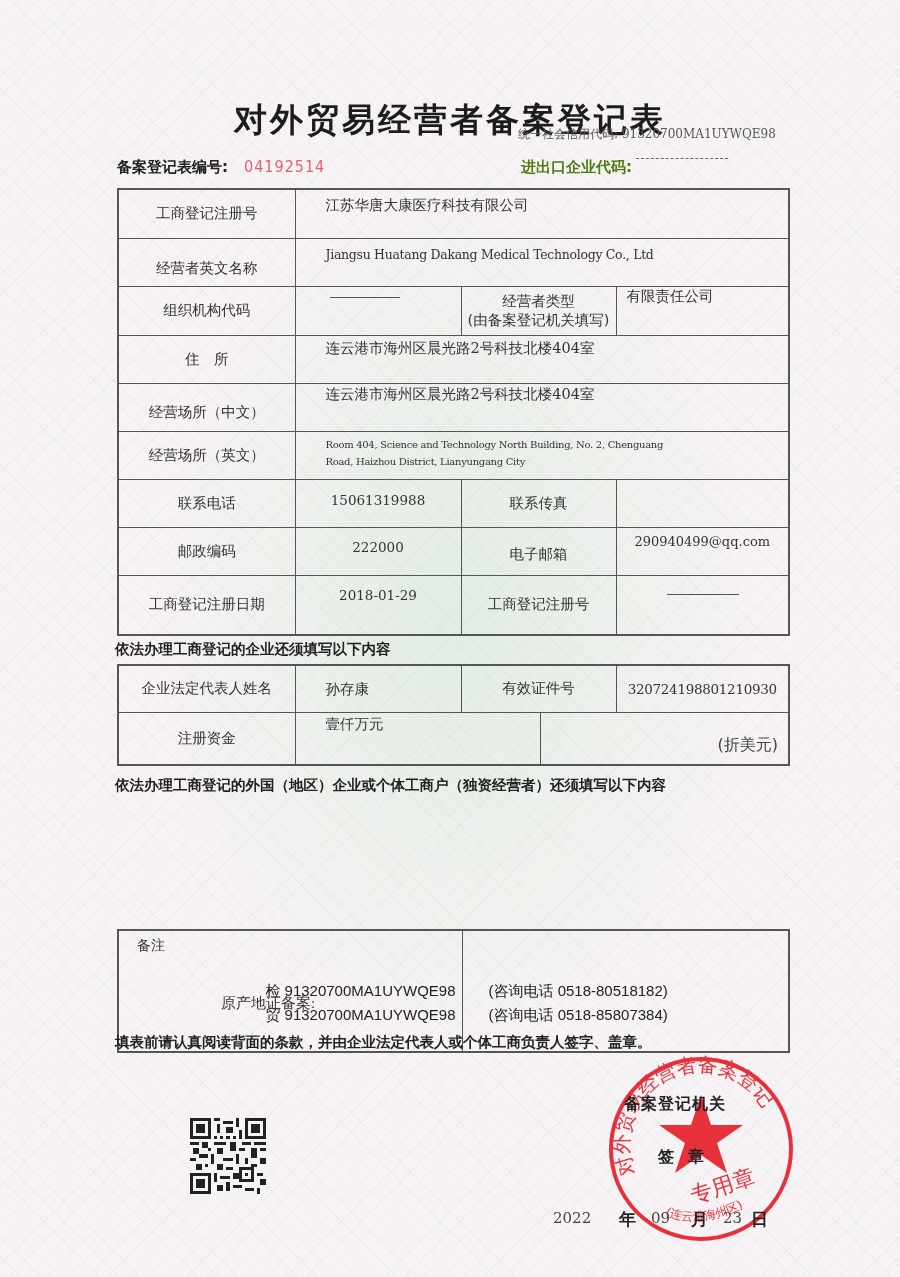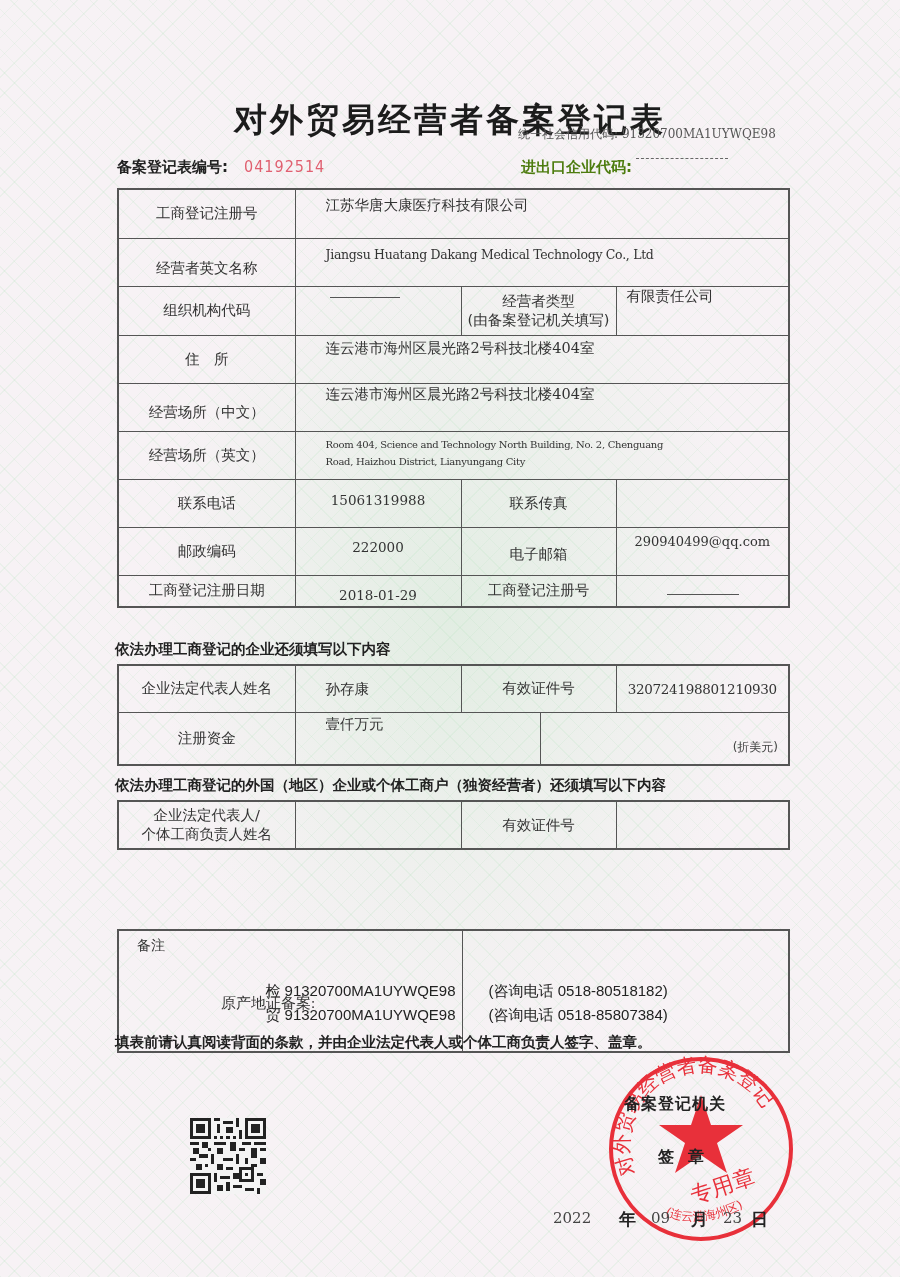--- a/index.html
+++ b/index.html
@@ -34,21 +34,21 @@
     border:1px solid #555; padding:0; vertical-align:middle;
     font-size:14.5px; color:#333; position:relative;
   }
   td.lbl { text-align:center; }
   .val-tl { position:absolute; left:30px; top:6px; font-family:"DejaVu Serif", serif; font-size:14.5px; color:#333; white-space:nowrap;}
   .val-en { position:absolute; left:30px; top:8px; font-family:"DejaVu Serif", serif; font-size:12.5px; color:#333; white-space:nowrap; letter-spacing:-0.3px;}
   .val-en-small { position:absolute; left:30px; top:4px; font-family:"DejaVu Serif", serif; font-size:10px; line-height:17px; color:#333; letter-spacing:-0.3px; }
   .val-ctop { position:absolute; left:0; right:0; top:12px; text-align:center; font-family:"DejaVu Serif", serif; font-size:13.5px; color:#333; }
   .dashline { position:absolute; height:0; border-top:1px solid #555; }
   .sub2 { line-height:19px; }
-  .suffix { position:absolute; right:10px; bottom:8px; font-size:12px; color:#444; }
+  .suffix { position:absolute; right:10px; bottom:8px; font-size:16px; color:#444; }
   .section-heading { font-size:14.5px; font-weight:bold; color:#222; }
   .remarks-left { position:relative; height:100%; }
   .remarks-lbl { position:absolute; left:18px; top:6px; font-size:14px; color:#333; }
   .remarks-title { position:absolute; left:102px; top:27px; font-family:Liberation Serif, serif; font-size:15px; color:#333;margin-top:36px; }
   .remarks-l1 { position:absolute; right:6px; top:51px; font-family:"Liberation Sans", sans-serif; font-size:15px; color:#222; white-space:nowrap; }
   .remarks-l2 { position:absolute; right:6px; top:75px; font-family:"Liberation Sans", sans-serif; font-size:15px; color:#222; white-space:nowrap; }
   .remarks-r1 { position:absolute; left:26px; top:51px; font-family:"Liberation Sans", sans-serif; font-size:15px; color:#222; white-space:nowrap; }
   .remarks-r2 { position:absolute; left:26px; top:75px; font-family:"Liberation Sans", sans-serif; font-size:15px; color:#222; white-space:nowrap; }
   .notice { left:115px; top:1033px; font-size:14.5px; font-weight:bold; color:#222; }
   .qr { left:190px; top:1118px; width:76px; height:76px; }
@@ -137,21 +137,21 @@
   <tr style="height:48px">
     <td class="lbl">邮政编码</td>
     <td>
           <span class="val-ctop" style="top:11px">222000</span>
         </td>
     <td class="lbl" style="padding-top:6px">电子邮箱</td>
     <td>
           <span class="val-ctop" style="top:6px; font-size:13px;">290940499@qq.com</span>
         </td>
   </tr>
-  <tr style="height:32px">
+  <tr style="height:60px">
     <td class="lbl">工商登记注册日期</td>
     <td>
           <span class="val-ctop" style="top:11px">2018-01-29</span>
         </td>
     <td class="lbl">工商登记注册号</td>
     <td>
       <span class="dashline" style="left:50px; top:18px; width:72px;"></span>
     </td>
   </tr>
 </tbody>
@@ -194,29 +194,20 @@
 <table class="grid" style="left:117px; top:800px; width:671px;">
   <colgroup>
     <col style="width:177px">
       <col style="width:80px">
       <col style="width:86px">
       <col style="width:79px">
       <col style="width:76px">
       <col style="width:173px">
   </colgroup>
   <tbody>
-      <tr style="height:48px">
-    <td class="lbl sub2">
-      <div>企业法定代表人/</div>
-      <div>个体工商负责人姓名</div>
-    </td>
-    <td colspan="2"></td>
-    <td colspan="2" class="lbl">有效证件号</td>
-    <td></td>
-  </tr>
 </tbody>
   </table>
 
 <table class="grid" style="left:117px; top:929px; width:671px;">
   <colgroup>
     <col style="width:344px">
       <col style="width:327px">
   </colgroup>
   <tbody>
       <tr style="height:96px">

